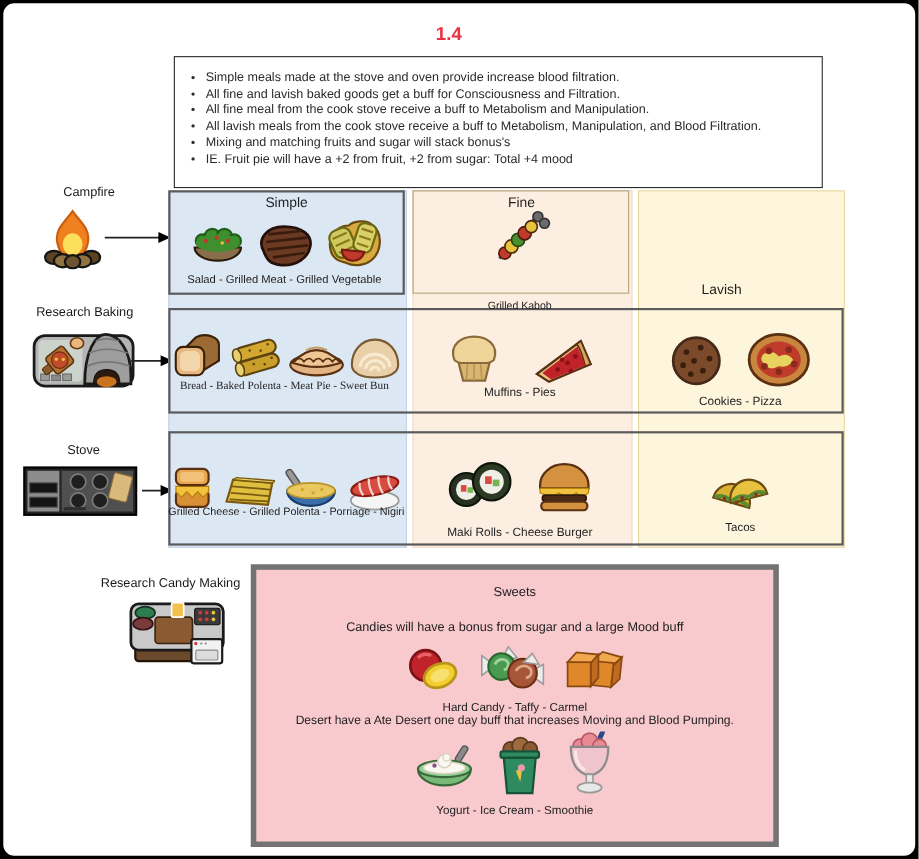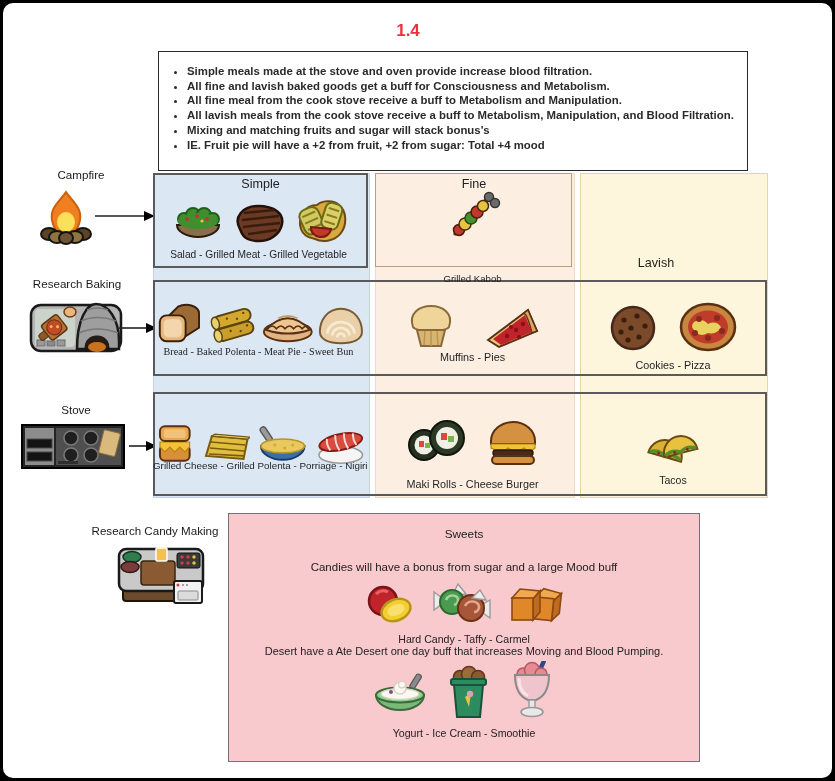--- a/index.html
+++ b/index.html
@@ -8,49 +8,49 @@
     font-family:"Liberation Sans", sans-serif;color:#222;overflow:hidden;
   }
   .frame{
     position:absolute;left:1px;top:1px;width:829px;height:775px;
     background:#fff;border:2px solid #000;border-radius:12px;
   }
   .abs{position:absolute;}
   .ctr{text-align:center;}
   .title{font-size:17px;font-weight:bold;color:#ed3040;}
   .notes-box{border:1px solid #2a2a2a;background:#fff;}
-  .notes-box ul{margin:12px 0 0 28px;padding:0;font-weight:bold;}
+  .notes-box ul{margin:12px 0 0 28px;padding:0;}
   .notes-box li{font-size:11.4px;line-height:14.7px;color:#2a2a2a;}
   .src-lbl{font-size:11.6px;color:#1a1a1a;}
   .band{border:1px solid transparent;}
   .band-simple{background:#dce7f4;border-color:#c3d2e8;}
   .band-fine{background:#fcefe2;border-color:#eedcc8;}
   .band-lavish{background:#fdf6dd;border-color:#e7d79f;}
   .rowbox{border:2px solid #5a5a5a;background:transparent;}
   .finebox{border:1.5px solid #b5a27c;background:transparent;}
   .colhdr{font-size:12.6px;color:#1f1f1f;}
   .icons-row{display:flex;justify-content:center;align-items:flex-end;}
   .cell-lbl{font-size:10px;color:#1f1f1f;white-space:nowrap;}
-  .sweets-box{background:#f8c9cd;border:1px solid #737373;}
+  .sweets-box{background:#f8c9cd;border:5px solid #737373;}
   .sw-t{font-size:11.8px;}
   .sw-note{font-size:11.5px;}
   .sw-lbl{font-size:10.6px;}
   svg{display:block;}
 </style>
 </head>
 <body>
 
 <div class="frame">
 
   <div class="abs ctr title" style="left:340px;top:18px;width:130px;">1.4</div>
 
   <div class="abs notes-box" style="left:155px;top:48px;width:588px;height:118px;">
     <ul>
       <li>Simple meals made at the stove and oven provide increase blood filtration.</li>
-      <li>All fine and lavish baked goods get a buff for Consciousness and Metabolism.</li>
+      <li>All fine and lavish baked goods get a buff for Consciousness and Filtration.</li>
       <li>All fine meal from the cook stove receive a buff to Metabolism and Manipulation.</li>
       <li>All lavish meals from the cook stove receive a buff to Metabolism, Manipulation, and Blood Filtration.</li>
       <li>Mixing and matching fruits and sugar will stack bonus's</li>
       <li>IE. Fruit pie will have a +2 from fruit, +2 from sugar: Total +4 mood</li>
     </ul>
   </div>
 
   <div class="abs ctr src-lbl" style="left:28px;top:165px;width:100px;">Campfire</div>
   <svg class="abs" style="left:34px;top:186px;" width="58" height="56" viewBox="0 0 58 56">
     <path d="M29,3 C36,13 45,19 43,31 C41,41 36,46 29,46 C22,46 17,41 15,31 C13,19 22,13 29,3 Z" fill="#f07f1f" stroke="#c95f0f" stroke-width="2"></path>

